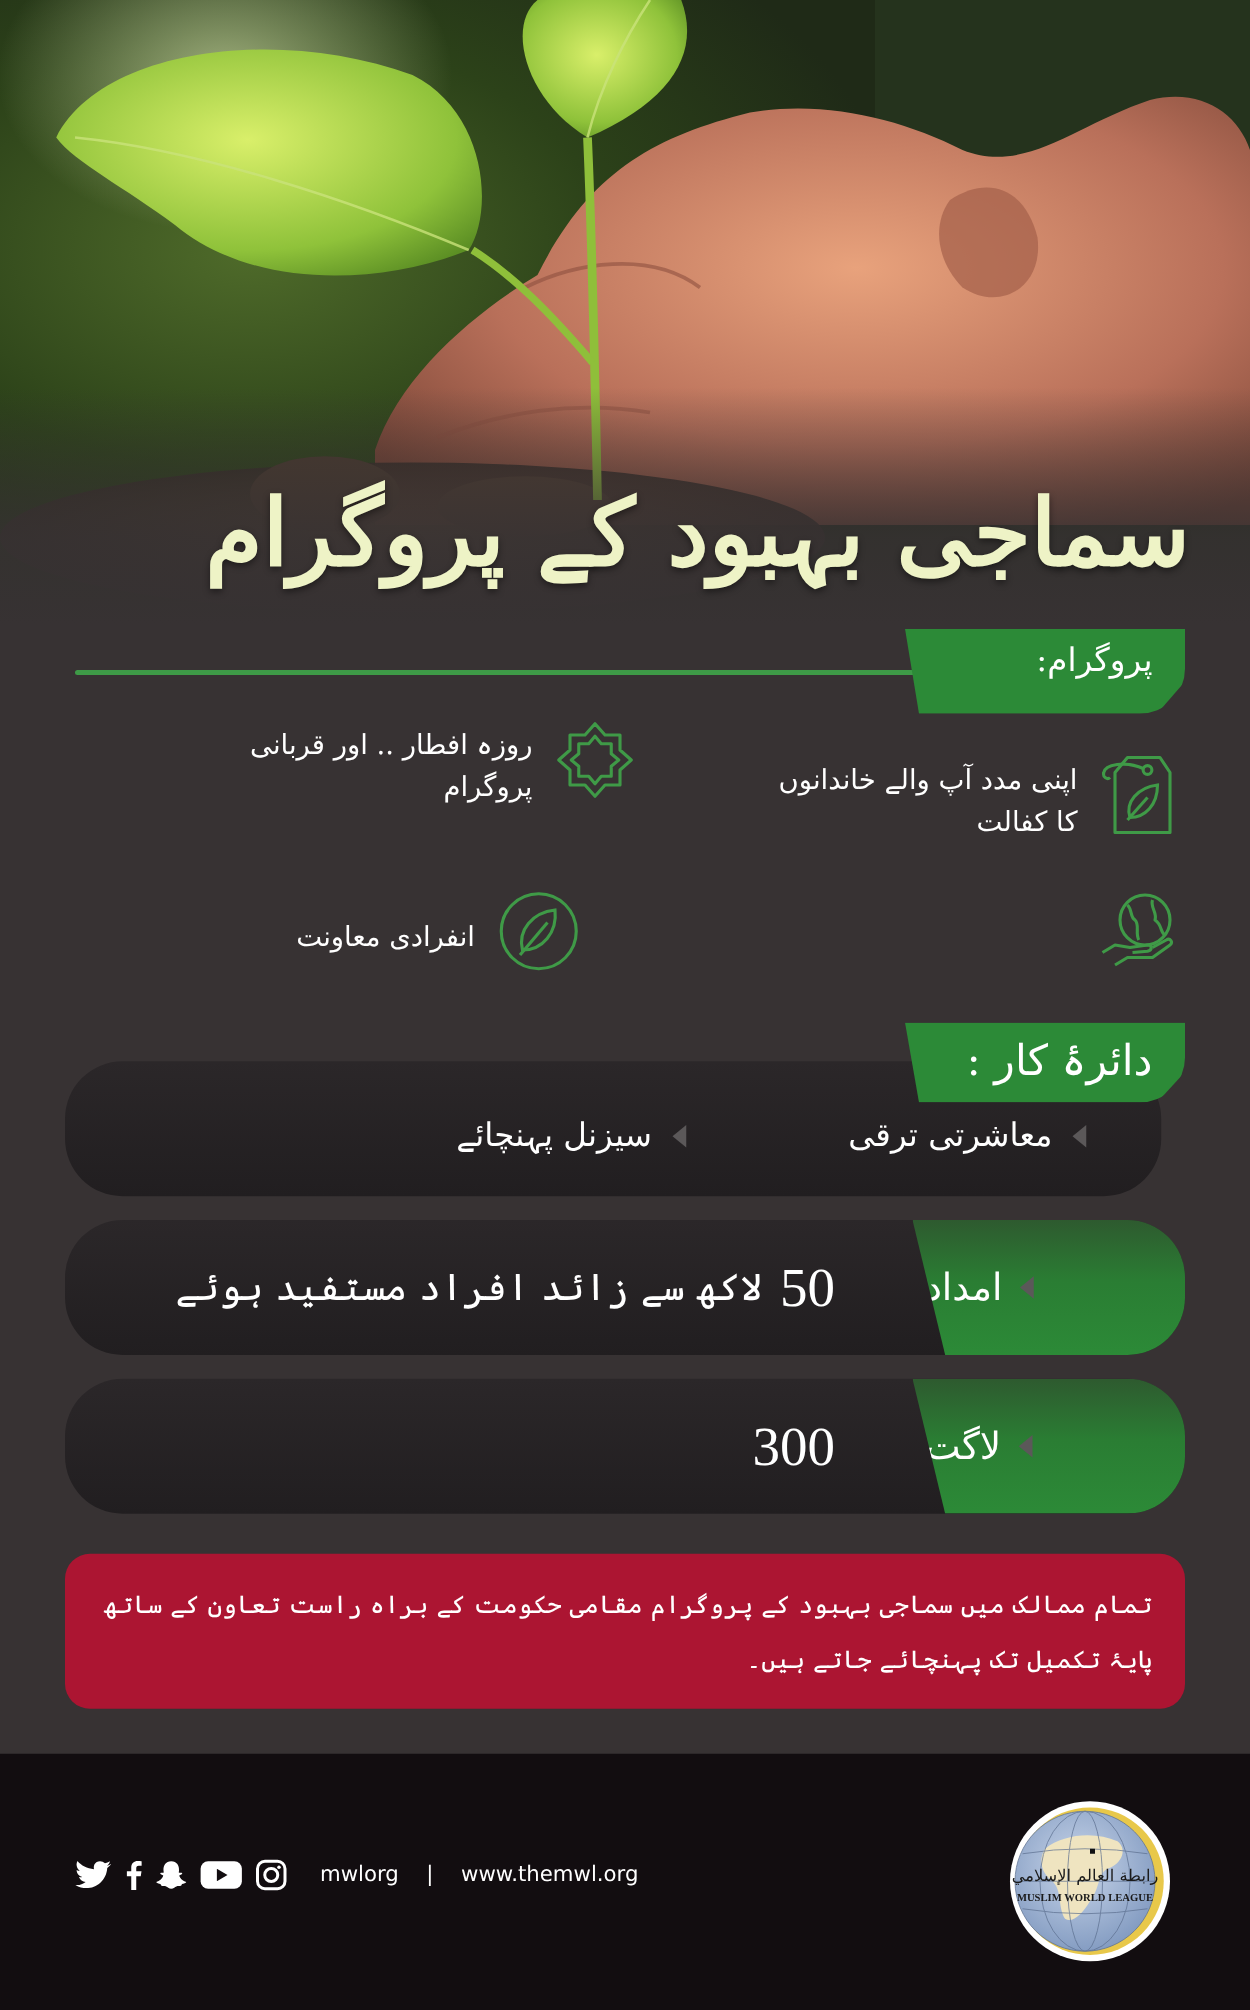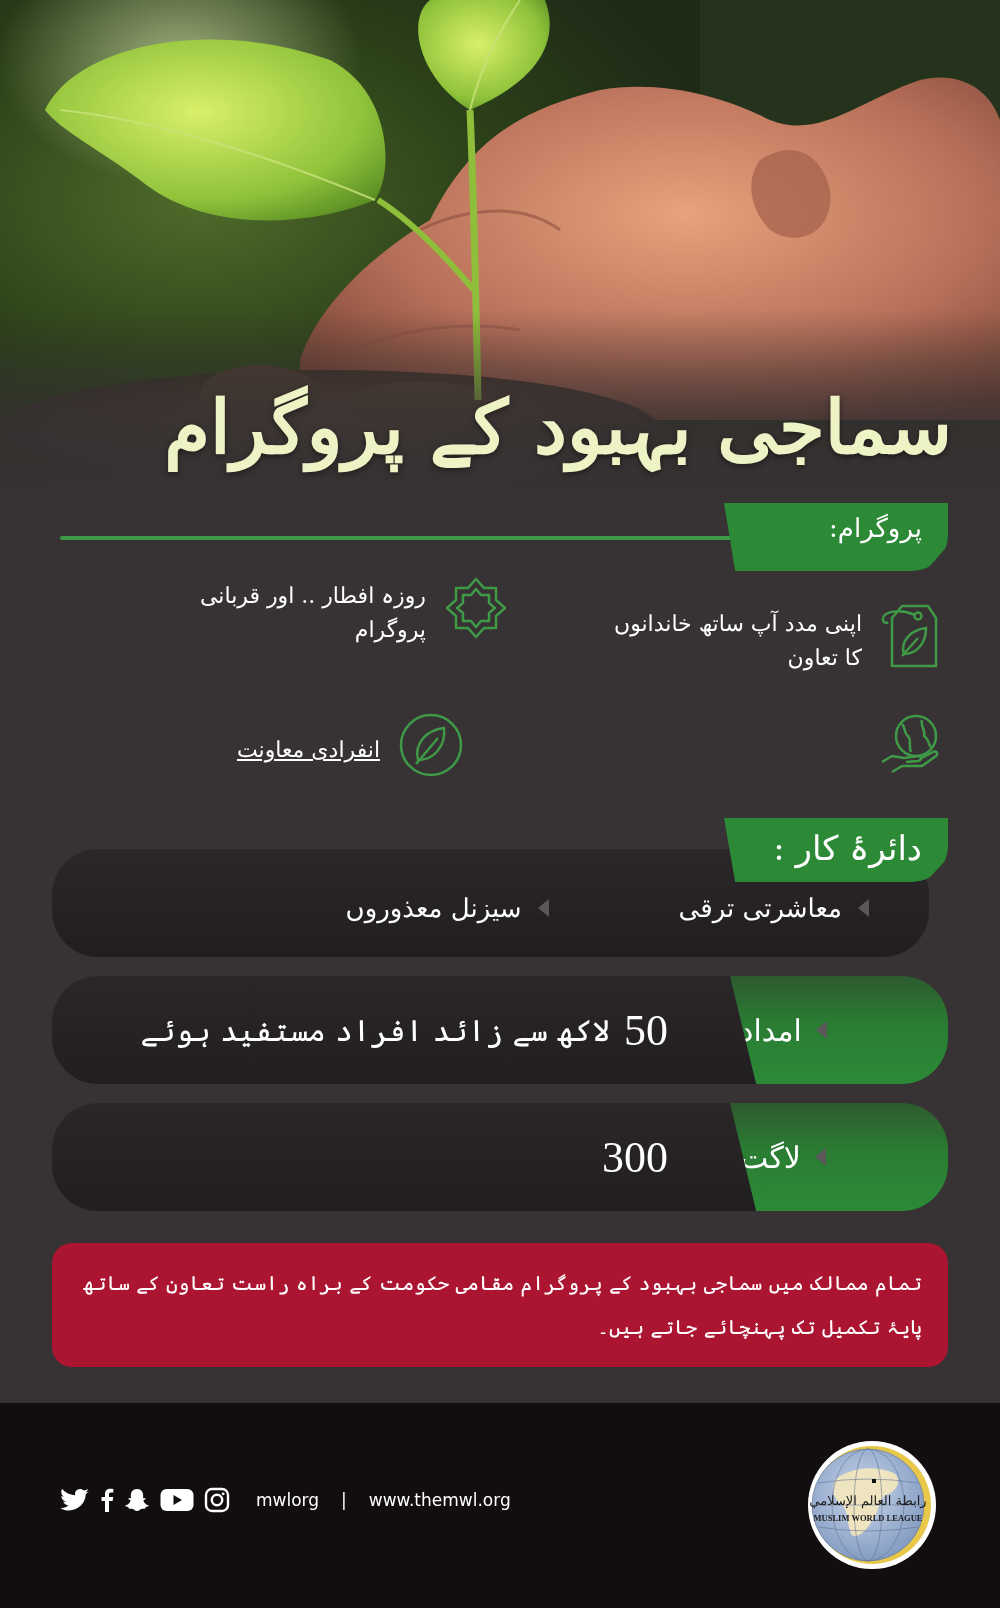--- a/index.html
+++ b/index.html
@@ -54,21 +54,21 @@
 
     .program-item {
       position: absolute; direction: rtl; text-align: right;
       display: flex; align-items: center; gap: 18px;
       font-family: "DejaVu Serif", serif; font-size: 22px; line-height: 34px; color: #ffffff;
     }
     .program-item .icon { flex: 0 0 auto; }
     .p1 { right: 58px; top: 600px; width: 340px; }
     .p2 { right: 492px; top: 576px; width: 360px; }
     .p3 { right: 58px; top: 712px; width: 440px; }
-    .p4 { right: 536px; top: 712px; width: 290px; text-decoration: underline; }
+    .p4 { right: 536px; top: 712px; width: 290px; }
 
     
     .card {
       position: absolute; left: 52px;
       background: linear-gradient(to bottom, #2b2729, #211e20);
       border-radius: 46px;
       overflow: hidden;
     }
     .card-scope { top: 849px; width: 877px; height: 108px; }
     .card-aid   { top: 976px; width: 896px; height: 108px; }
@@ -182,21 +182,21 @@
 <div class="program-item p1">
   <span class="icon">
     <svg width="62" height="72" viewBox="0 0 62 72">
       <path d="M22 6 L48 6 L56 18 L56 66 L12 66 L12 18 Z" fill="none" stroke="#3f9a47" stroke-width="2.5" stroke-linejoin="round"></path>
       <circle cx="38" cy="16" r="3.5" fill="none" stroke="#3f9a47" stroke-width="2.5"></circle>
       <path d="M35 15 C 20 8, 4 12, 3 18 C 2 22, 6 24, 8 22" fill="none" stroke="#3f9a47" stroke-width="2.5"></path>
       <path d="M24 54 C 20 42, 30 30, 46 28 C 46 44, 36 54, 24 54 Z" fill="none" stroke="#3f9a47" stroke-width="2.5"></path>
       <path d="M22 56 L38 38" stroke="#3f9a47" stroke-width="2.5"></path>
     </svg>
   </span>
-  <span>اپنی مدد آپ ساتھ خاندانوں کا تعاون</span>
+  <span>اپنی مدد آپ والے خاندانوں کا کفالت</span>
 </div>
 
 <div class="program-item p2">
   <span class="icon">
     <svg width="64" height="64" viewBox="0 0 64 64">
       <g fill="none" stroke="#3f9a47" stroke-width="2.5" stroke-linejoin="round">
         <polygon points="32,3 40,12 52,12 52,24 61,32 52,40 52,52 40,52 32,61 24,52 12,52 12,40 3,32 12,24 12,12 24,12"></polygon>
         <polygon points="32,13 37,19 45,19 45,27 51,32 45,37 45,45 37,45 32,51 27,45 19,45 19,37 13,32 19,27 19,19 27,19"></polygon>
       </g>
     </svg>
@@ -233,21 +233,21 @@
 
 <div class="green-tab tab-scope">دائرۂ کار :</div>
 <div class="card card-scope">
   <div class="scope-items">
     <div class="scope-item">
       <span class="tri"></span>
       <span>معاشرتی ترقی</span>
     </div>
     <div class="scope-item">
       <span class="tri"></span>
-      <span>سیزنل معذوروں</span>
+      <span>سیزنل پہنچائے</span>
     </div>
   </div>
 </div>
 
 <div class="card card-aid">
   <div class="card-label">
     <span class="tri"></span>
     <span>امداد:</span>
   </div>
   <div class="card-value">

